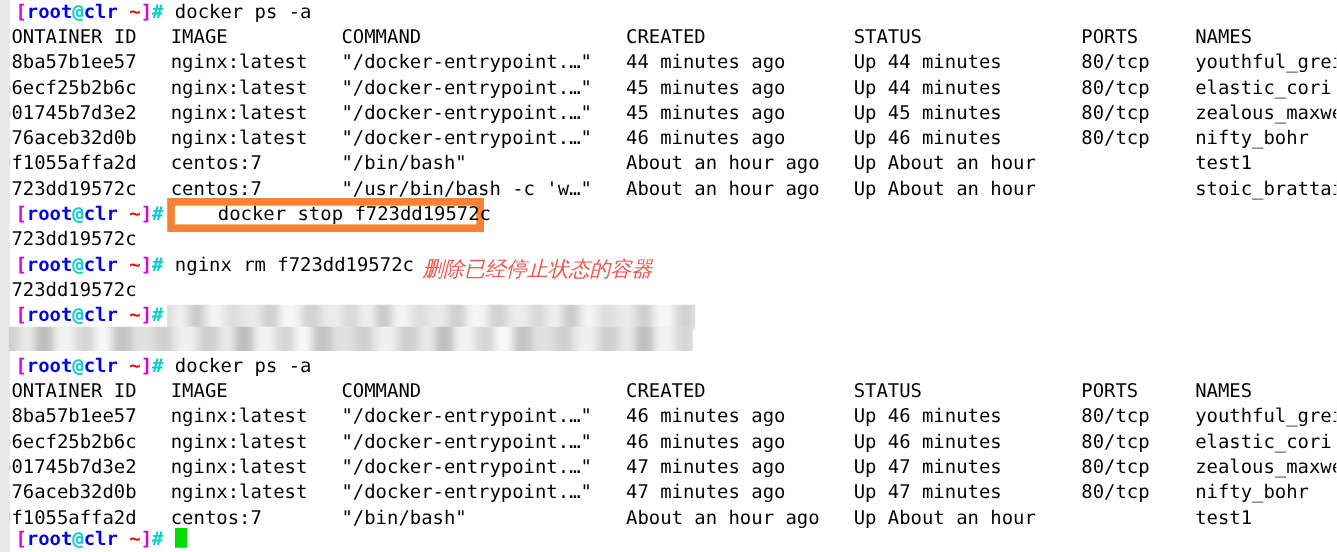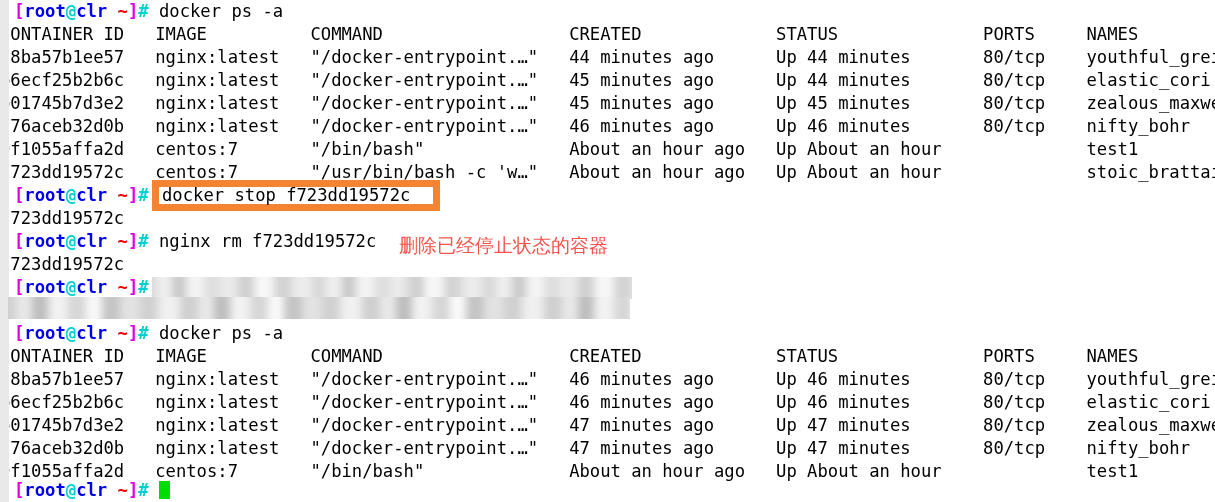--- a/index.html
+++ b/index.html
@@ -79,20 +79,21 @@
     z-index: 3;
   }
   .hl-text {
     position: absolute;
     white-space: pre;
     font-size: 17.2px;
     line-height: 23px;
     color: #000000;
     z-index: 4;
     font-family: "DejaVu Sans Mono", "Liberation Mono", monospace;
+    margin-left: 36px;
   }
 
   
   .annotation {
     position: absolute;
     white-space: pre;
     color: #f4544c;
     font-size: 19px;
     line-height: 23px;
     font-family: "DejaVu Sans", "Liberation Sans", sans-serif;
@@ -148,21 +149,21 @@
     <div class="line" style="top:437px;">376aceb32d0b   nginx:latest   "/docker-entrypoint.…"   47 minutes ago      Up 47 minutes       80/tcp    nifty_bohr</div>
     <div class="line" style="top:460px;">0f1055affa2d   centos:7       "/bin/bash"              About an hour ago   Up About an hour              test1</div>
 
     <div class="line" style="top:479px;"><span class="pre"></span><span class="c-br">[</span><span class="c-user">root</span><span class="c-at">@</span><span class="c-user">clr</span><span class="c-fg"> </span><span class="c-tilde">~</span><span class="c-br">]</span><span class="c-hash">#</span><span class="c-fg"> </span><span class="cursor"></span></div>
 
   </div>
 
   <div class="hl-box" style="left:152px; top:180px; width:288px; height:31px;"></div>
   <div class="hl-text" style="left:162px; top:184px;">docker stop f723dd19572c</div>
 
-  <div class="annotation" style="left:399px; top:234px;">删除已经停止状态的容器</div>
+  <div class="annotation" style="left:384px; top:234px;font-style:italic;">删除已经停止状态的容器</div>
 
   <div class="blur-block" style="left:152px; top:277px; width:480px; height:22px;">
     <div class="bl" style="left:-10px; top:-8px; width:500px; height:40px;
          background:
            repeating-linear-gradient(90deg,
              #d8d8d8 0px, #d8d8d8 14px,
              #efefef 14px, #efefef 30px,
              #c9c9c9 30px, #c9c9c9 44px,
              #f4f4f4 44px, #f4f4f4 62px,
              #dedede 62px, #dedede 78px,

